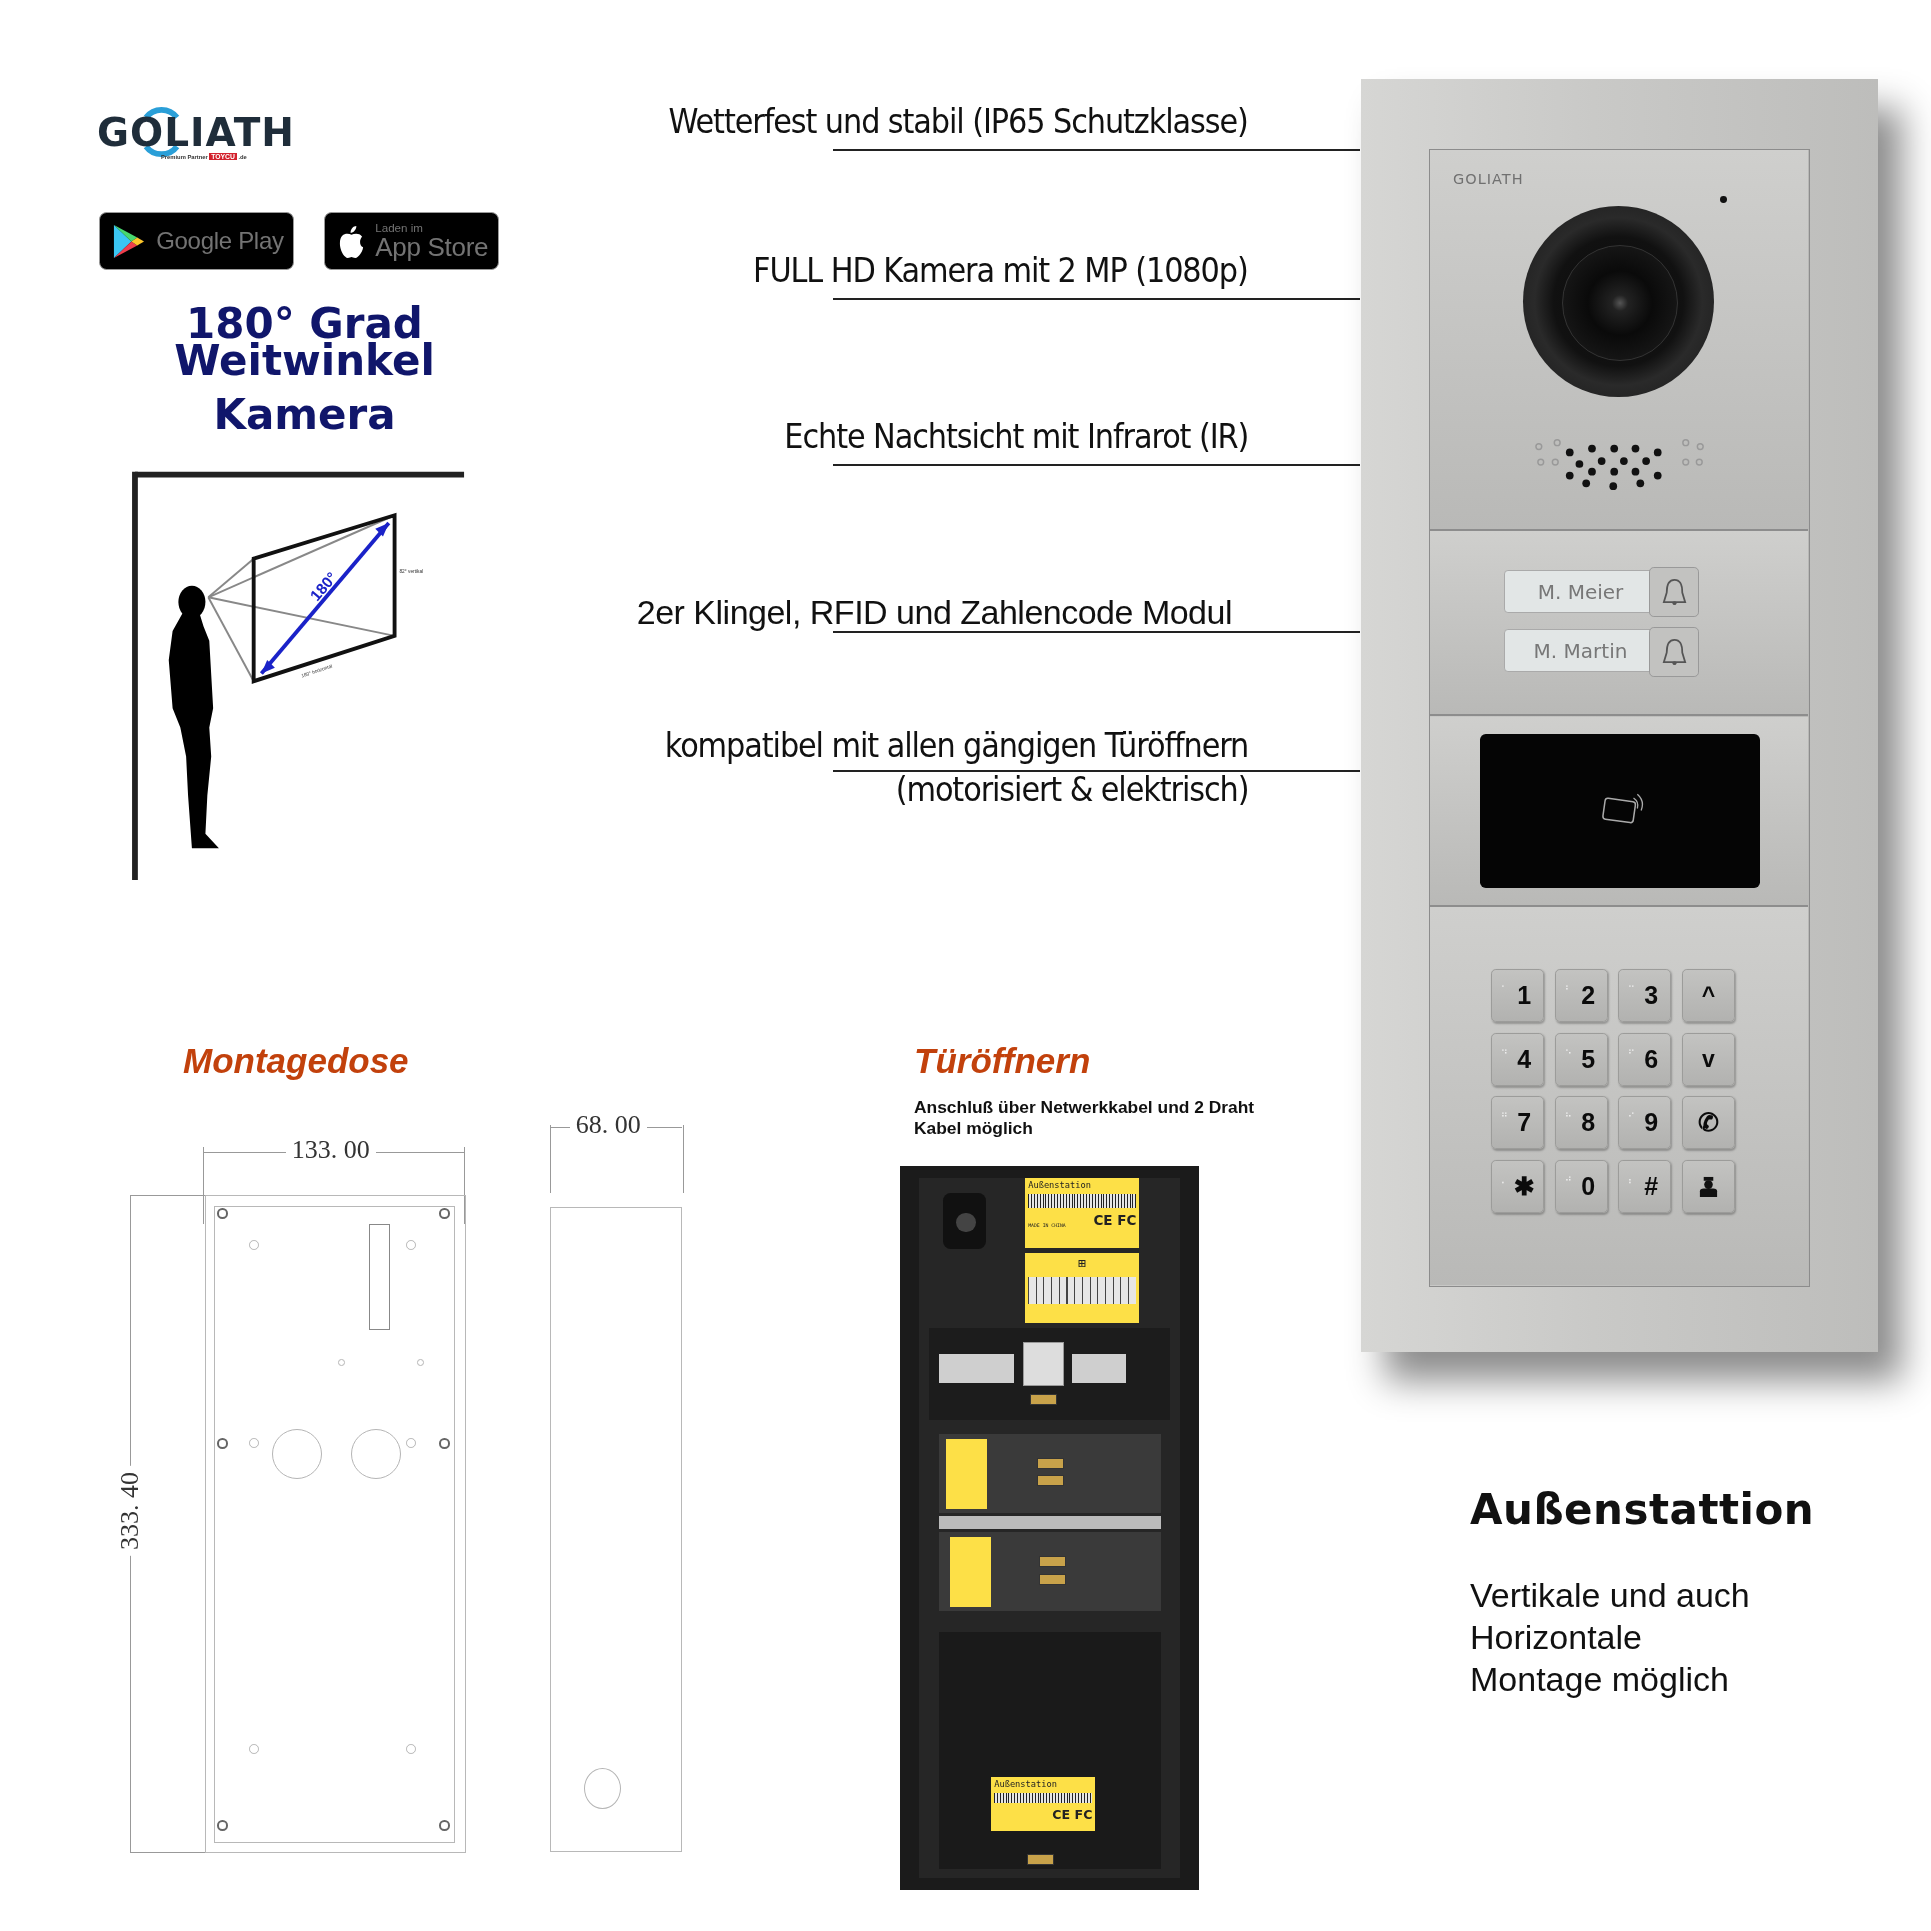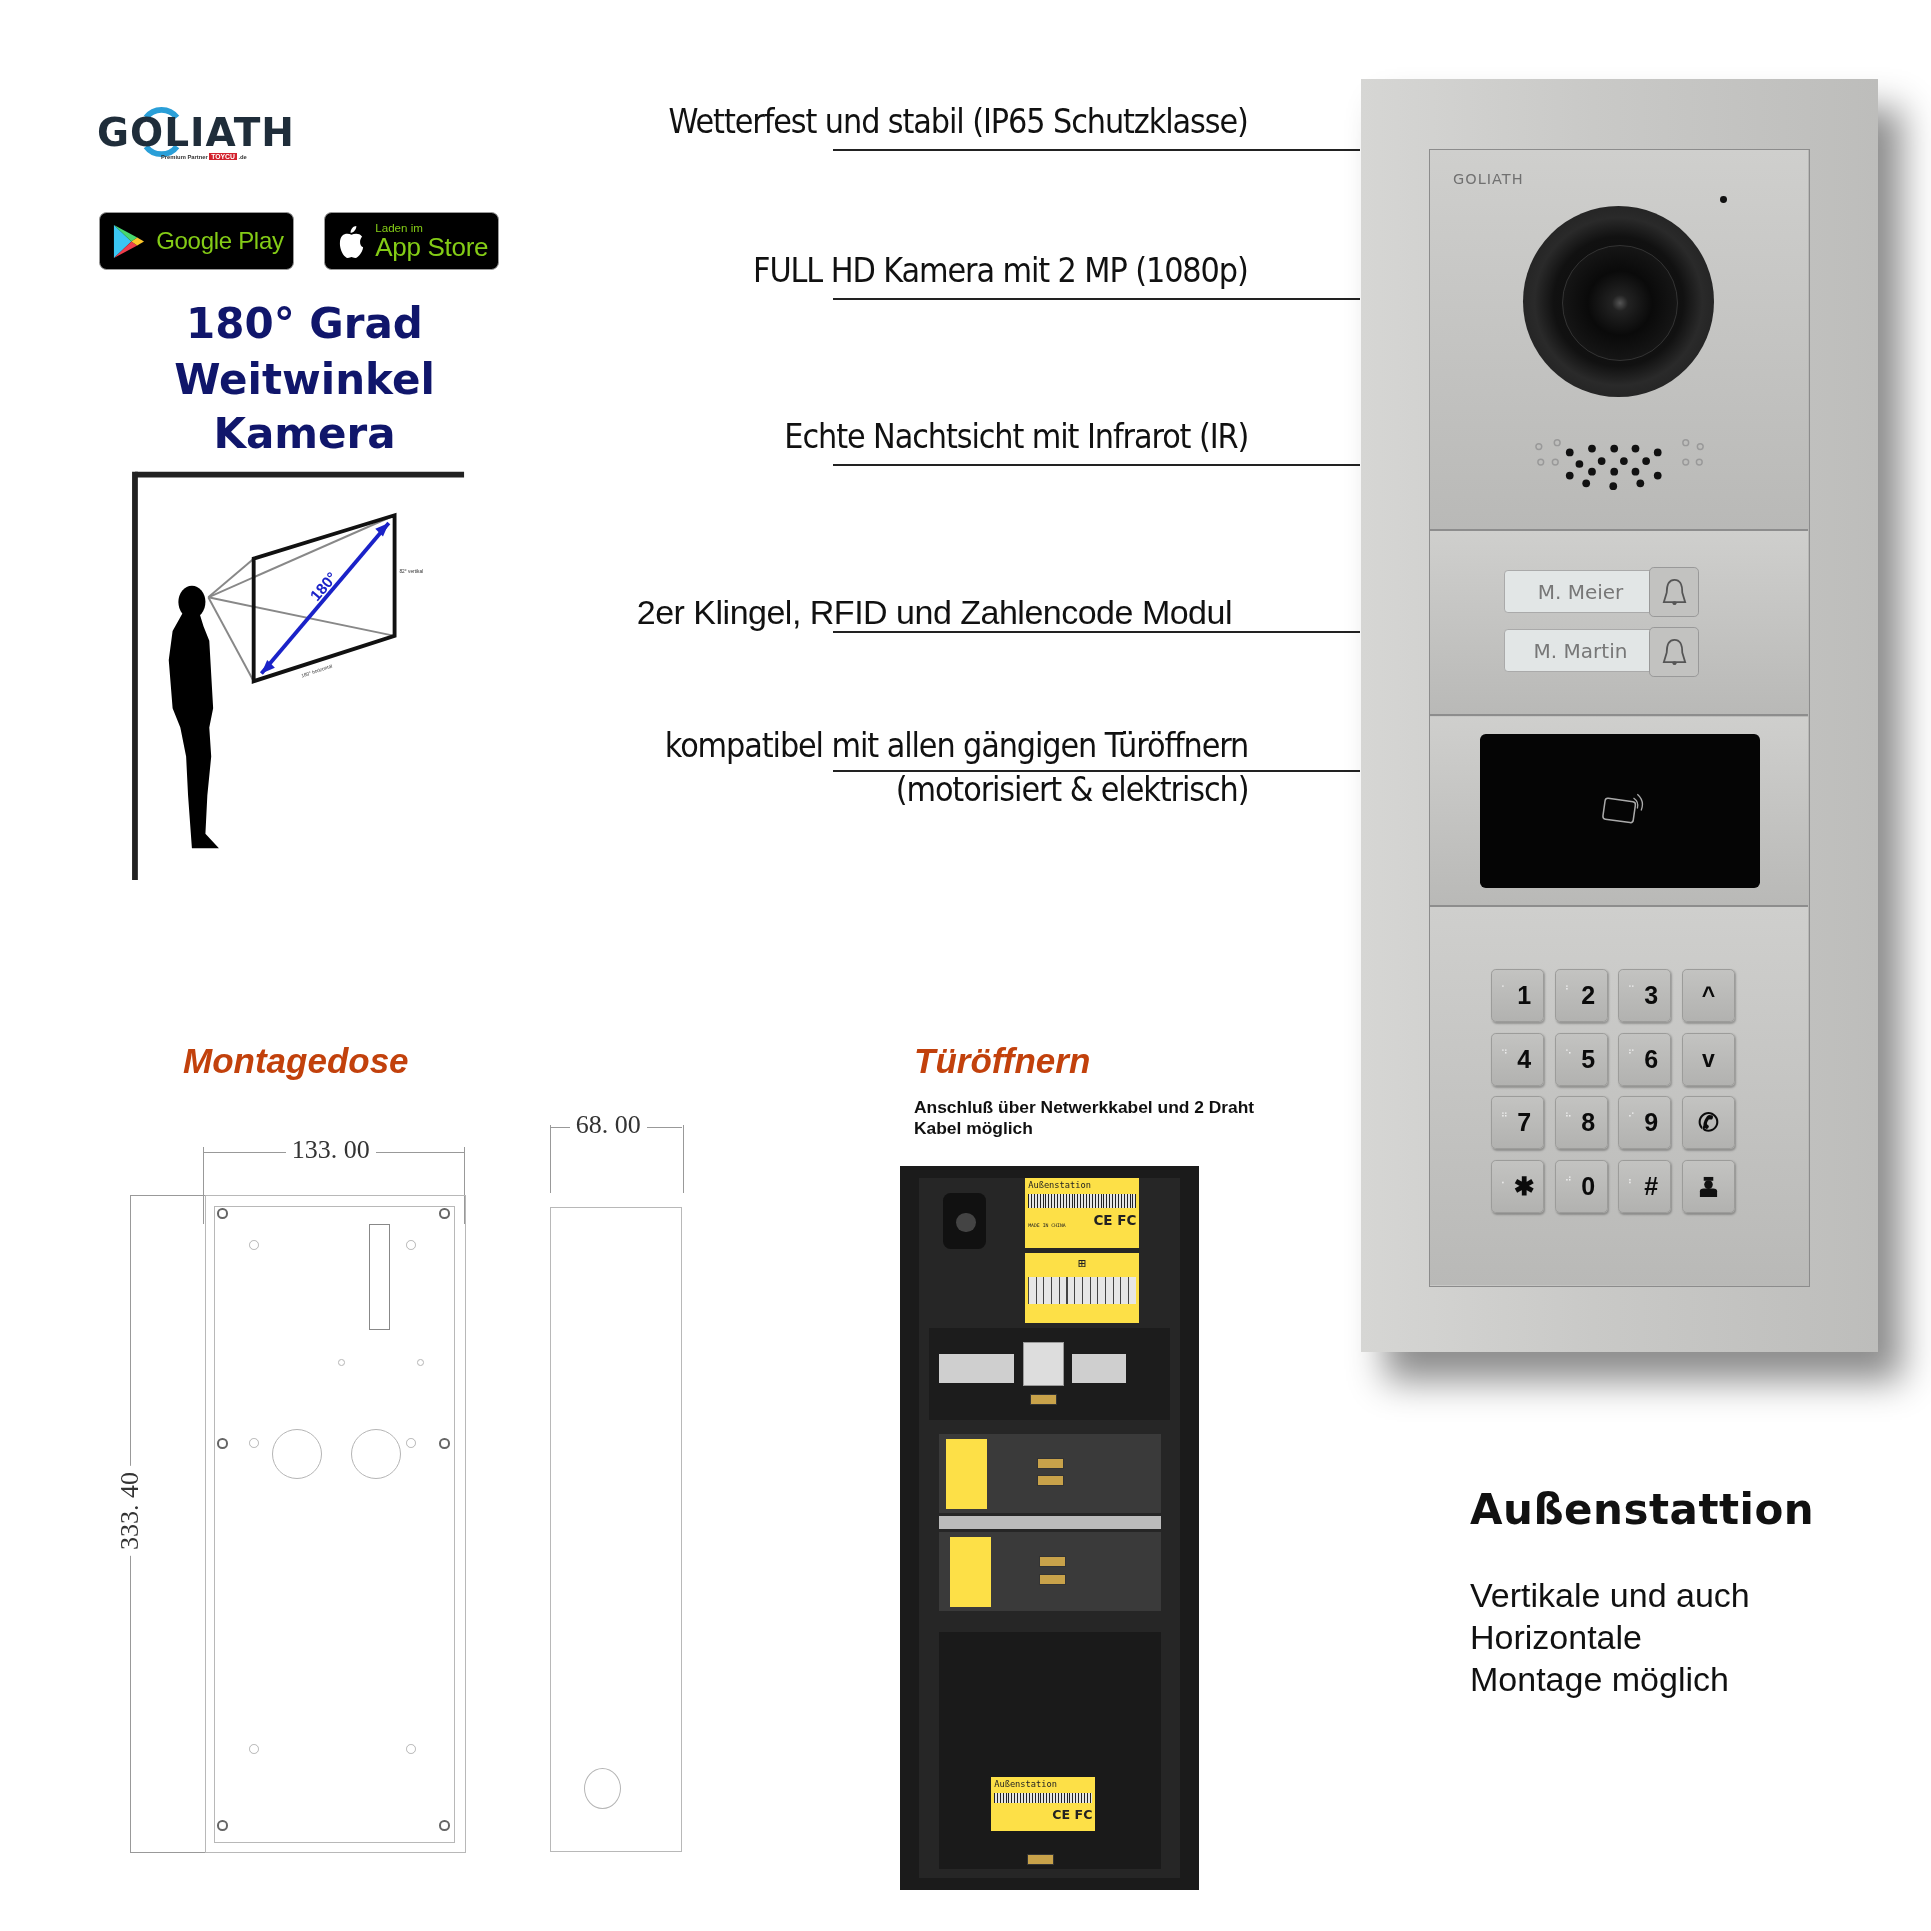--- a/index.html
+++ b/index.html
@@ -5,21 +5,21 @@
   html,body{margin:0;padding:0;background:#fff;}
   body{width:1931px;height:1931px;position:relative;overflow:hidden;font-family:"Liberation Sans",sans-serif;color:#111;}
   .abs{position:absolute;}
   
   .logo{left:97px;top:104px;width:193px;height:60px;}
   .logo-word{position:absolute;left:0;top:5.8px;font-family:"DejaVu Sans",sans-serif;font-weight:bold;font-size:39px;letter-spacing:1px;color:#1f2d3a;}
   .logo-arc{position:absolute;left:45px;top:0px;width:39px;height:56px;}
   .logo-partner{position:absolute;left:64px;top:49px;font-size:5.8px;font-weight:bold;color:#333;white-space:nowrap;}
   .logo-partner .toycu{background:#d3212d;color:#fff;padding:0 1.9px;font-size:6.8px;}
   
-  .badge{background:#000;border-radius:7.7px;border:1px solid #9a9a9a;color:#84cc16;display:flex;align-items:center;box-sizing:border-box;}
+  .badge{background:#000;border-radius:7.7px;border:1px solid #9a9a9a;color:#737373;display:flex;align-items:center;box-sizing:border-box;}
   .gp{left:99px;top:212px;width:195px;height:58px;padding-left:11.6px;}
   .as{left:324px;top:212px;width:175px;height:58px;padding-left:11.6px;}
   .gp-label{font-size:24px;margin-left:11.6px;letter-spacing:-0.3px;}
   .as-text{margin-left:9.7px;display:flex;flex-direction:column;line-height:1;}
   .as-small{font-size:11.6px;}
   .as-big{font-size:26px;letter-spacing:-0.3px;}
   
   .wide-title{left:97px;width:415px;text-align:center;color:#10166b;font-weight:bold;font-size:42px;line-height:54px;font-family:"DejaVu Sans",sans-serif;}
   
   .callout{right:683px;text-align:right;font-size:33px;font-family:"DejaVu Sans",sans-serif;letter-spacing:-1.2px;color:#111;white-space:nowrap;transform:scaleX(0.92);transform-origin:right center;}
@@ -82,21 +82,21 @@
     <path d="M20 2 C20 6 17 9 14 9 C14 5 17 2 20 2 Z" fill="#fff"></path>
     <path d="M15 11 C11 9 3 9 3 20 C3 28 8 35 11 35 C13 35 14 34 15 34 C16 34 17 35 19 35 C22 35 27 28 27 24 C23 22 23 16 26 13 C23 9 18 10 15 11 Z" fill="#fff"></path>
   </svg>
   <div class="as-text">
     <span class="as-small">Laden im</span>
     <span class="as-big">App Store</span>
   </div>
 </div>
 
 <div class="abs wide-title" style="top:297px;">180° Grad</div>
-<div class="abs wide-title" style="top:353px;">Weitwinkel Kamera</div>
+<div class="abs wide-title" style="top:334px;">Weitwinkel Kamera</div>
 
 <div class="abs" style="left:126px;top:467px;width:348px;height:415px;">
   <svg width="348" height="415" viewBox="0 0 360 430">
     <line x1="9" y1="8" x2="350" y2="8" stroke="#222" stroke-width="6"></line>
     <line x1="9" y1="5" x2="9" y2="428" stroke="#222" stroke-width="6"></line>
 
     <line x1="85" y1="135" x2="132" y2="95" stroke="#888" stroke-width="2"></line>
     <line x1="85" y1="135" x2="278" y2="50" stroke="#888" stroke-width="2"></line>
     <line x1="85" y1="135" x2="278" y2="175" stroke="#888" stroke-width="2"></line>
     <line x1="85" y1="135" x2="132" y2="222" stroke="#888" stroke-width="2"></line>

